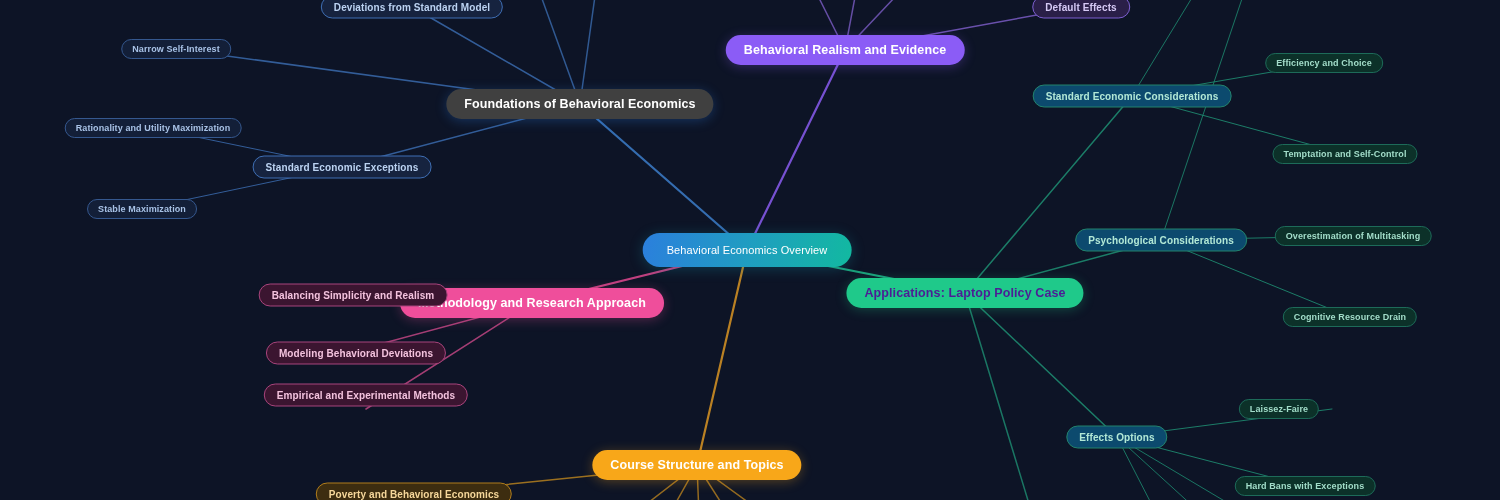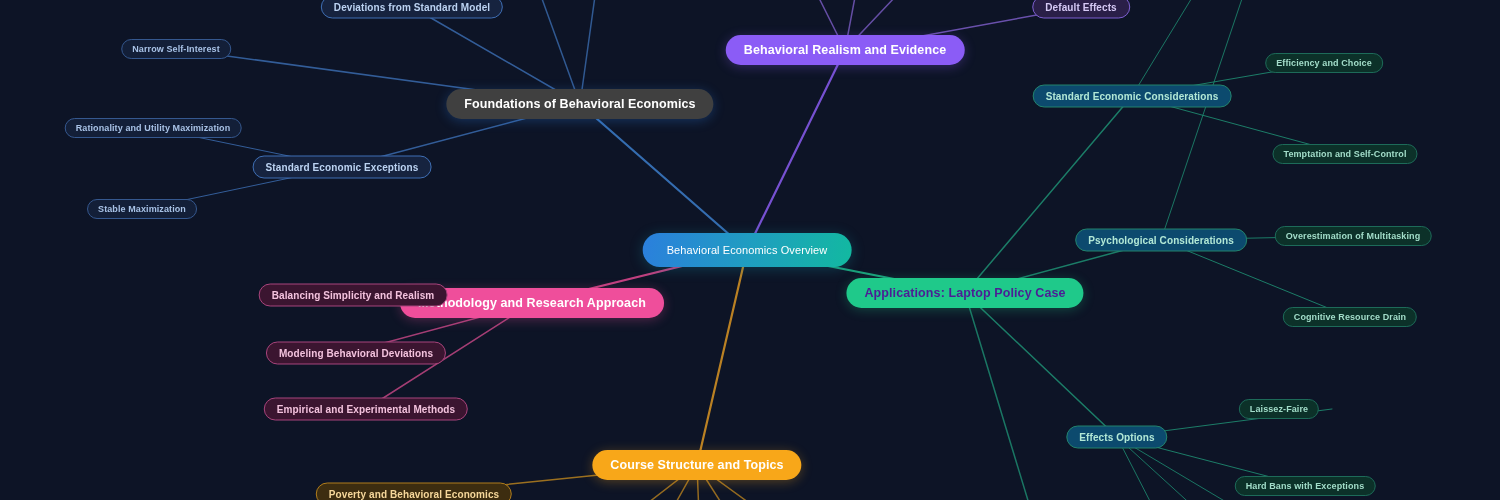--- a/index.html
+++ b/index.html
@@ -151,16 +151,16 @@
       <div class="node sub c-green" style="left: 1161px; top: 240px;">Psychological Considerations</div>
       <div class="node sub c-green" style="left: 1117px; top: 437px;">Effects Options</div>
       <div class="node leaf c-green" style="left: 1324px; top: 63px;">Efficiency and Choice</div>
       <div class="node leaf c-green" style="left: 1345px; top: 154px;">Temptation and Self-Control</div>
       <div class="node leaf c-green" style="left: 1353px; top: 236px;">Overestimation of Multitasking</div>
       <div class="node leaf c-green" style="left: 1350px; top: 317px;">Cognitive Resource Drain</div>
       <div class="node leaf c-green" style="left: 1279px; top: 409px;">Laissez-Faire</div>
       <div class="node leaf c-green" style="left: 1305px; top: 486px;">Hard Bans with Exceptions</div>
       <div class="node sub c-pink" style="left: 353px; top: 295px;">Balancing Simplicity and Realism</div>
       <div class="node sub c-pink" style="left: 328px; top: 353px; margin-left: 28px;">Modeling Behavioral Deviations</div>
-      <div class="node sub c-pink" style="left: 366px; top: 409px; text-align: right;">Empirical and Experimental Methods</div>
+      <div class="node sub c-pink" style="left: 366px; top: 395px; text-align: right;">Empirical and Experimental Methods</div>
       <div class="node sub c-orange" style="left: 414px; top: 494px;">Poverty and Behavioral Economics</div>
     </div>
 </div>
 
 </body></html>

